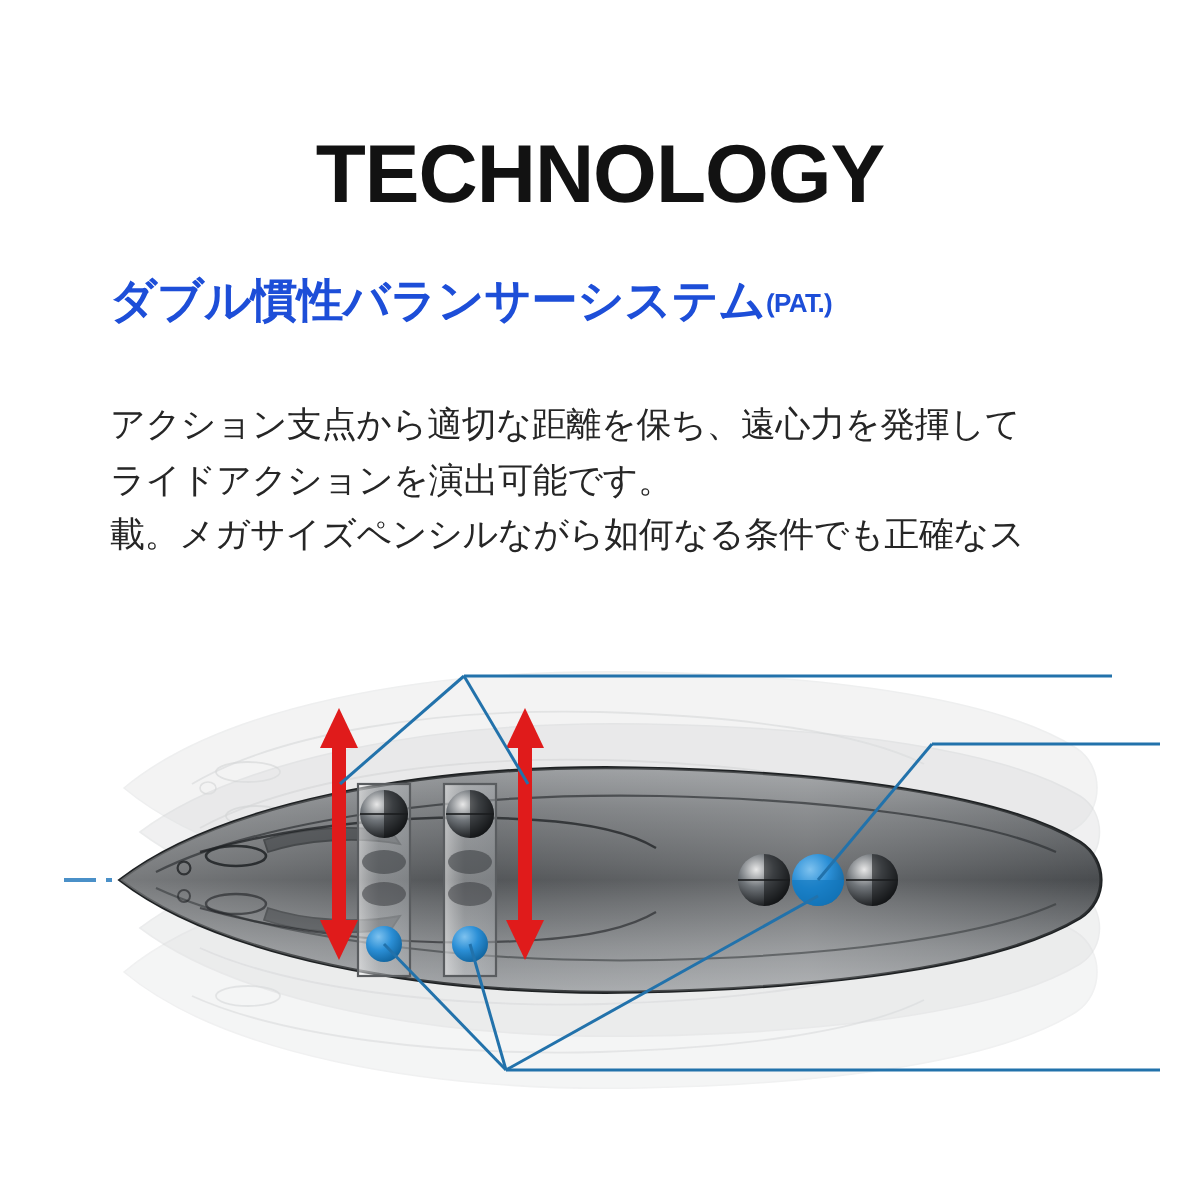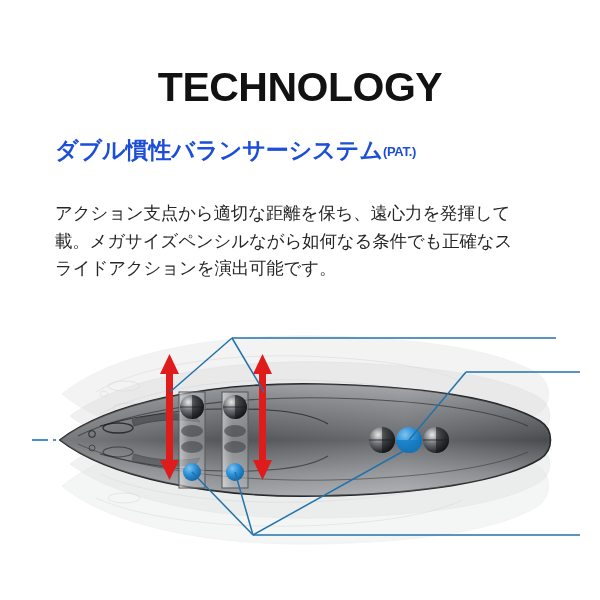--- a/index.html
+++ b/index.html
@@ -52,22 +52,22 @@
 <div id="page">
 
   <div class="page-title">TECHNOLOGY</div>
 
   <div class="subtitle">
     <span>ダブル慣性バランサーシステム</span><span class="pat">(PAT.)</span>
   </div>
 
   <div class="body-copy">
     <div>アクション支点から適切な距離を保ち、遠心力を発揮して</div>
+    <div>ライドアクションを演出可能です。</div>
     <div>載。メガサイズペンシルながら如何なる条件でも正確なス</div>
-    <div>ライドアクションを演出可能です。</div>
   </div>
 
   <div id="diagram">
     <svg width="600" height="270" viewBox="0 0 600 270" xmlns="http://www.w3.org/2000/svg">
       <defs>
         <linearGradient id="bodyGrad" x1="0" y1="0" x2="0" y2="1">
           <stop offset="0%" stop-color="#8f9295"></stop>
           <stop offset="18%" stop-color="#6e7174"></stop>
           <stop offset="42%" stop-color="#4c4f52"></stop>
           <stop offset="50%" stop-color="#3f4245"></stop>

